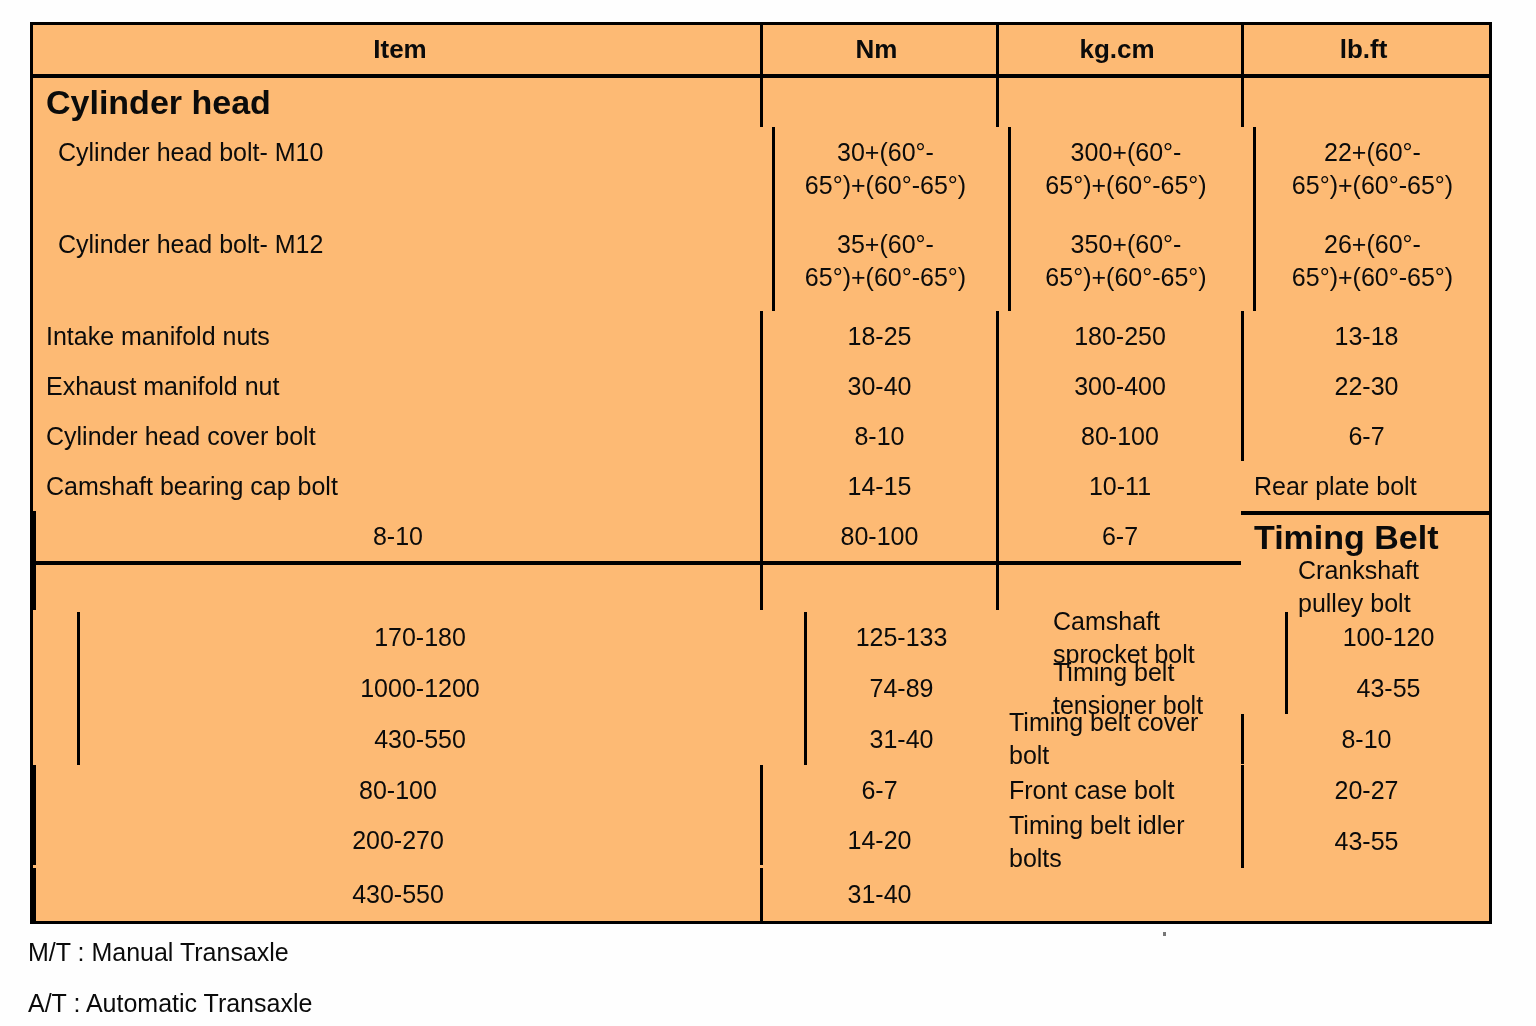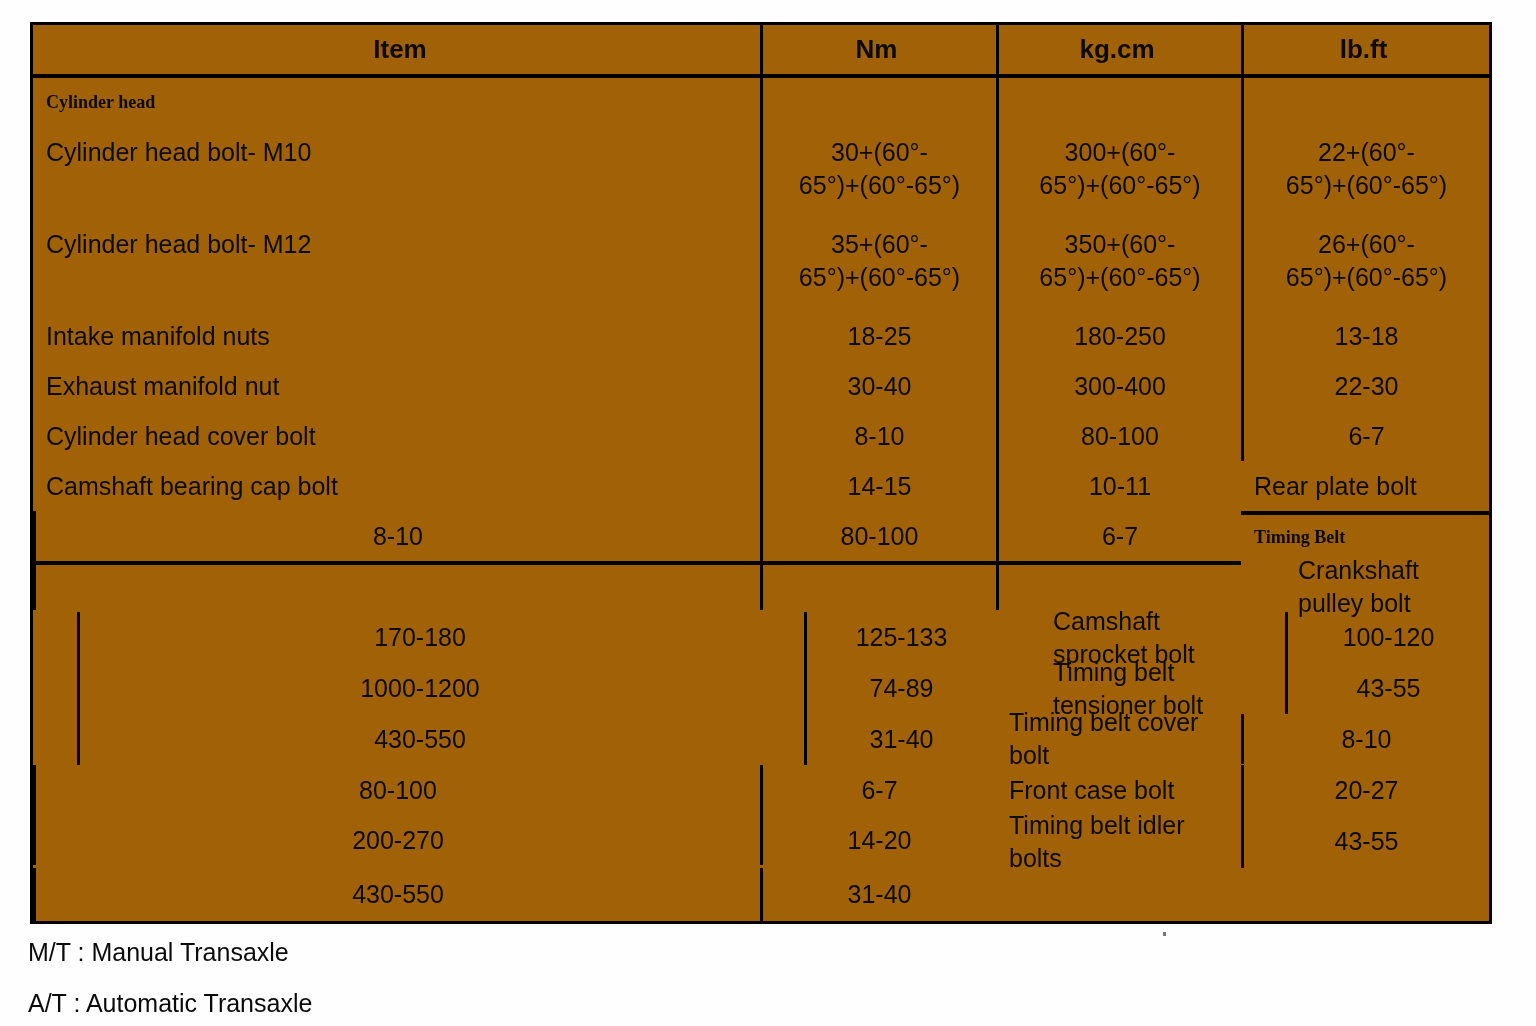--- a/index.html
+++ b/index.html
@@ -16,41 +16,41 @@
     background: #fefefe;
   }
   .spec-table {
     position: absolute;
     left: 30px; top: 22px;
     width: 1462px;
     border: 3px solid #000;
     display: grid;
     grid-template-columns: 727px 236px 245px 1fr;
     grid-auto-rows: min-content;
-    background: #a16207;
+    background: #fdba74;
   }
   .cell {
     display: flex;
     align-items: center;
     font-size: 25px;
     line-height: 33px;
     padding: 0 6px;
   }
   .cell.col-v { border-left: 3px solid #000; justify-content: center; text-align: center; }
   .cell.col-item { justify-content: flex-start; padding-left: 13px; }
 
   
   .hdr { height: 53px; border-bottom: 4px solid #000; font-weight: bold; font-size: 26px; justify-content: center; padding-left: 0; }
 
   
-  .sec-title { height: 49px; font-weight: bold; font-size: 18px; font-family: Liberation Serif, serif; }
+  .sec-title { height: 49px; font-weight: bold; font-size: 34px; }
   .sec2-top { border-top: 4px solid #000; }
 
   
-  .row-tall { height: 92px; align-items: flex-start; padding-top: 9px; }
+  .row-tall { height: 92px; align-items: flex-start; padding-top: 9px; margin-left: 12px; }
   .val-wrap { white-space: pre-line; }
 
   
   .row-std { height: 50px; }
   .row-std2 { height: 51px; margin-left: 44px; }
   .row-last { height: 53px; }
 
   .footnotes {
     position: absolute;
     left: 28px; top: 927px;

